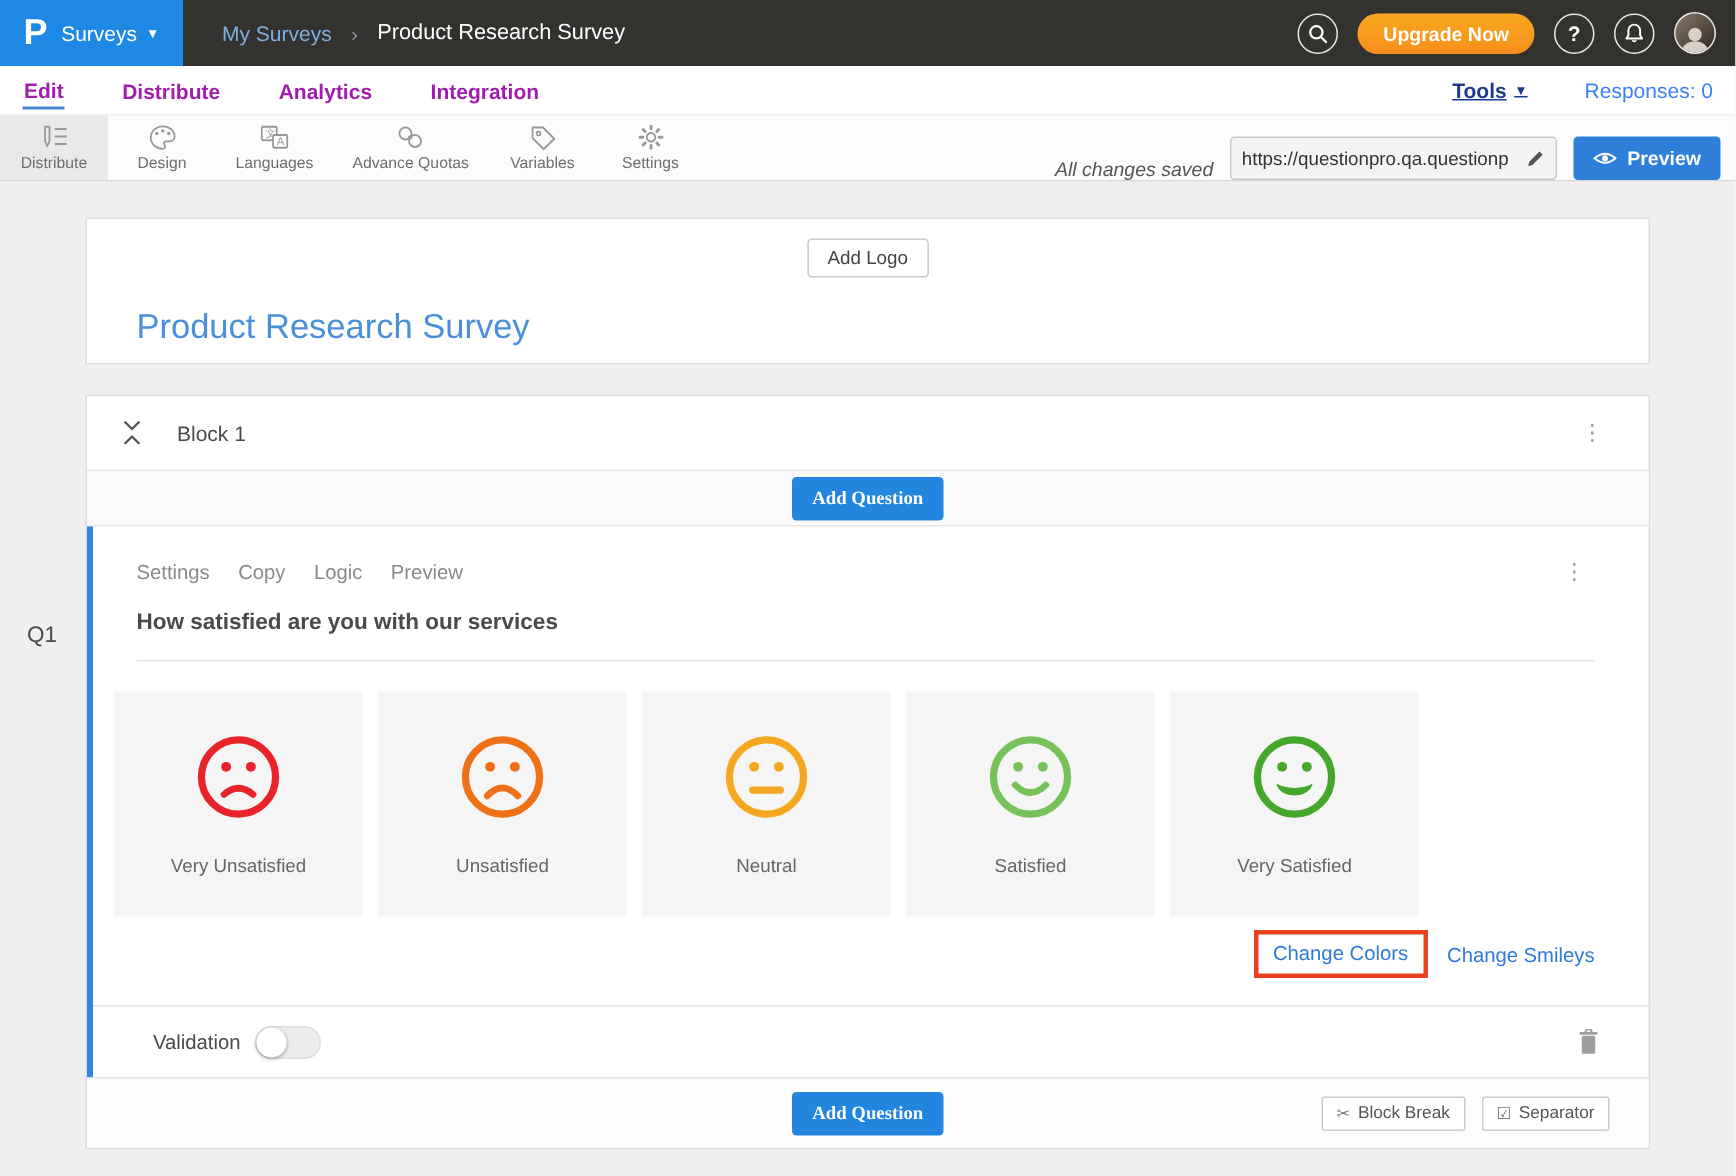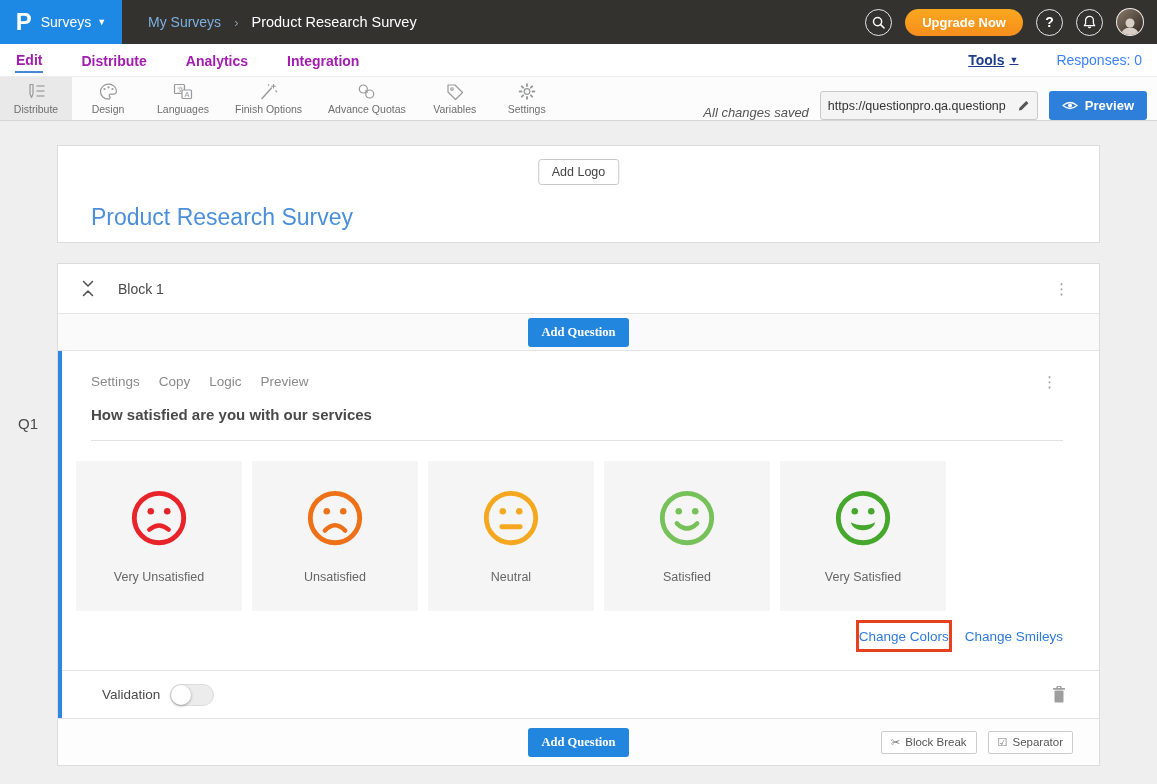--- a/index.html
+++ b/index.html
@@ -64,21 +64,21 @@
   .q-inner { padding:0 36px 18px 29px; }
   .q-actions { display:flex; justify-content:flex-end; align-items:center; gap:19px; padding-top:21px; color:#8a8a8a; font-size:13.5px; }
   .q-action { cursor:pointer; }
   .q-title-row { margin-top:15px; border-bottom:1px solid #e2e2e2; padding-bottom:16px; }
   .q-title { font-size:15px; color:#4a4a4a; font-weight:bold; }
   .smiley-row { display:flex; gap:10px; margin-top:20px; margin-left:-15px; }
   .smiley-box { width:166px; height:150px; background:#f5f5f5; display:flex; flex-direction:column; align-items:center; cursor:pointer; }
   .smiley-box svg { margin-top:26px; }
   .smiley-label { margin-top:21px; font-size:12.5px; color:#666; }
   .links-row { display:flex; justify-content:flex-end; align-items:center; margin-top:9px; }
-  .annot-box { border:3px solid #e8411f; padding:4px 0; }
+  .annot-box { border:3px solid #e8411f; padding:4px 10px; }
   .blue-link { color:#2f7bd9; font-size:13.5px; cursor:pointer; text-decoration:none; }
   .change-smileys { margin-left:13px; }
 
   .validation-row { border-top:1px solid #e2e2e2; height:48px; display:flex; align-items:center; padding:0 33px 0 40px; }
   .validation-label { font-size:13.5px; color:#4a4a4a; }
   .toggle { width:44px; height:22px; border-radius:11px; background:#ececec; border:1px solid #ddd; margin-left:10px; position:relative; cursor:pointer; }
   .toggle-knob { width:20px; height:20px; border-radius:50%; background:#fff; position:absolute; left:0; top:0; box-shadow:0 1px 3px rgba(0,0,0,.35); }
   .trash-btn { margin-left:auto; cursor:pointer; display:flex; }
 
   .block-footer { height:47px; border-top:1px solid #e2e2e2; background:#fdfdfd; display:flex; align-items:center; justify-content:center; position:relative; }
@@ -164,30 +164,20 @@
       <span class="tool-label">Design</span>
     </div>
     <div class="tool-item">
       <svg width="20" height="17" viewBox="0 0 20 17">
           <rect x="1.5" y="1.5" width="10" height="9" rx="1" fill="none" stroke="#98999b" stroke-width="1.2"></rect>
           <text x="4" y="8.6" font-size="7" fill="#98999b" font-family="sans-serif">文</text>
           <rect x="9" y="7" width="9.5" height="8.5" rx="1" fill="#fcfcfc" stroke="#98999b" stroke-width="1.2"></rect>
           <text x="11.5" y="13.8" font-size="7.5" fill="#98999b" font-family="sans-serif">A</text>
         </svg>
       <span class="tool-label">Languages</span>
-    </div>
-    <div class="tool-item">
-      <svg width="19" height="17" viewBox="0 0 19 17">
-          <line x1="3" y1="15.5" x2="12.5" y2="5" stroke="#98999b" stroke-width="1.4" stroke-linecap="round"></line>
-          <line x1="14.5" y1="1" x2="14.5" y2="5.5" stroke="#98999b" stroke-width="1.1"></line>
-          <line x1="12.2" y1="3.2" x2="16.8" y2="3.2" stroke="#98999b" stroke-width="1.1"></line>
-          <line x1="16.5" y1="7.5" x2="18" y2="9" stroke="#98999b" stroke-width="1.1"></line>
-          <line x1="9" y1="1.5" x2="10" y2="2.5" stroke="#98999b" stroke-width="1.1"></line>
-        </svg>
-      <span class="tool-label">Finish Options</span>
     </div>
     <div class="tool-item">
       <svg width="19" height="17" viewBox="0 0 19 17">
           <circle cx="6.3" cy="6" r="4" fill="none" stroke="#98999b" stroke-width="1.2"></circle>
           <circle cx="12.7" cy="11" r="4" fill="none" stroke="#98999b" stroke-width="1.2"></circle>
           <line x1="8.3" y1="7.6" x2="10.7" y2="9.4" stroke="#98999b" stroke-width="1.2"></line>
         </svg>
       <span class="tool-label">Advance Quotas</span>
     </div>
     <div class="tool-item">

